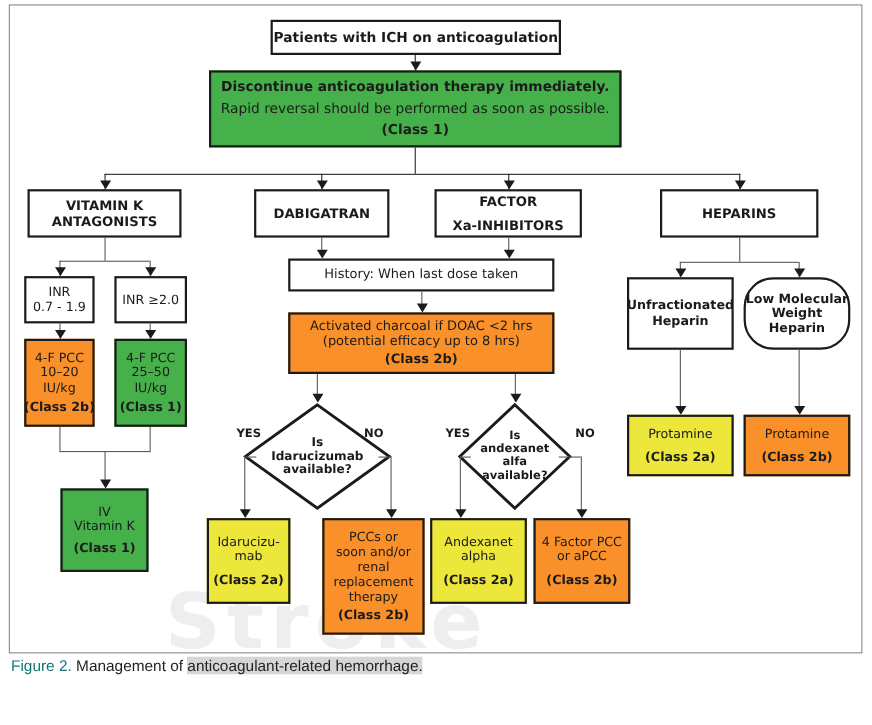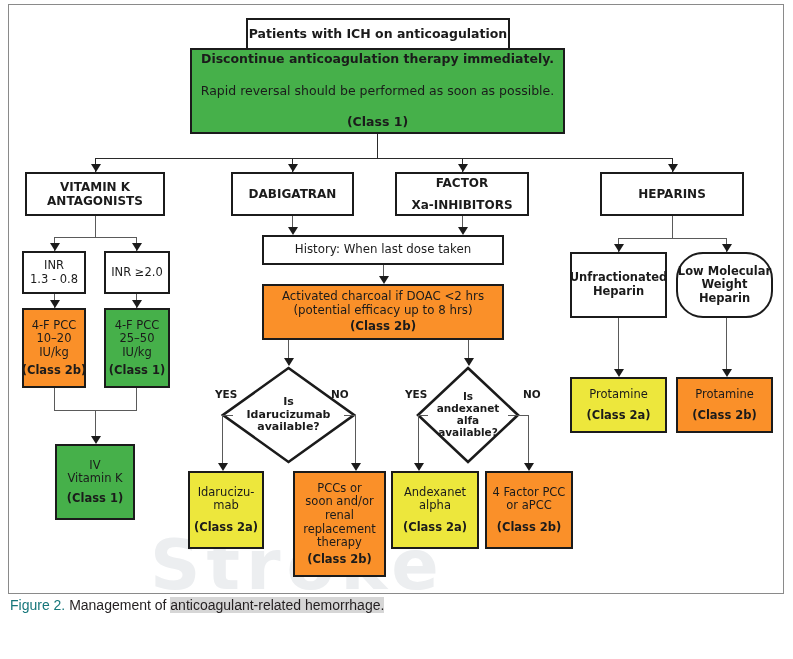--- a/index.html
+++ b/index.html
@@ -84,21 +84,21 @@
 <div id="figure-frame"></div>
 
 <div id="watermark">Stroke</div>
 
 <div class="node white" style="left:246px;top:18px;width:264px;height:32px;font-size:12.5px;">
   <span class="ln bold">Patients with ICH on anticoagulation</span>
 </div>
 <div class="vline dark" style="left:377px;top:50px;height:14px;"></div>
 <div class="arrow" style="left:373px;top:56px;"></div>
 
-<div class="node green" style="left:190px;top:48px;width:375px;height:86px;font-size:12.5px;justify-content:space-between;">
+<div class="node green" style="left:190px;top:64px;width:375px;height:70px;font-size:12.5px;">
   <span class="ln bold">Discontinue anticoagulation therapy immediately.</span>
   <span class="ln" style="margin-top:5px;">Rapid reversal should be performed as soon as possible.</span>
   <span class="ln bold" style="margin-top:5px;">(Class 1)</span>
 </div>
 
 <div class="vline dark" style="left:377px;top:134px;height:24px;"></div>
 <div class="hline dark" style="left:95px;top:158px;width:578px;"></div>
 <div class="vline dark" style="left:95px;top:158px;height:14px;"></div>
 <div class="arrow" style="left:91px;top:164px;"></div>
 <div class="vline dark" style="left:292px;top:158px;height:14px;"></div>
@@ -128,21 +128,21 @@
 
 <div class="vline" style="left:95px;top:216px;height:21px;"></div>
 <div class="hline" style="left:54px;top:237px;width:82px;"></div>
 <div class="vline" style="left:54px;top:237px;height:14px;"></div>
 <div class="arrow" style="left:50px;top:243px;"></div>
 <div class="vline" style="left:136px;top:237px;height:14px;"></div>
 <div class="arrow" style="left:132px;top:243px;"></div>
 
 <div class="node white" style="left:22px;top:251px;width:64px;height:43px;font-size:11.5px;">
   <span class="ln">INR</span>
-  <span class="ln">1.3 - 0.8</span>
+  <span class="ln">0.7 - 1.9</span>
 </div>
 <div class="node white" style="left:104px;top:251px;width:66px;height:43px;font-size:11.5px;">
   <span class="ln">INR ≥2.0</span>
 </div>
 
 <div class="vline" style="left:54px;top:294px;height:14px;"></div>
 <div class="arrow" style="left:50px;top:300px;"></div>
 <div class="vline" style="left:136px;top:294px;height:14px;"></div>
 <div class="arrow" style="left:132px;top:300px;"></div>
 

